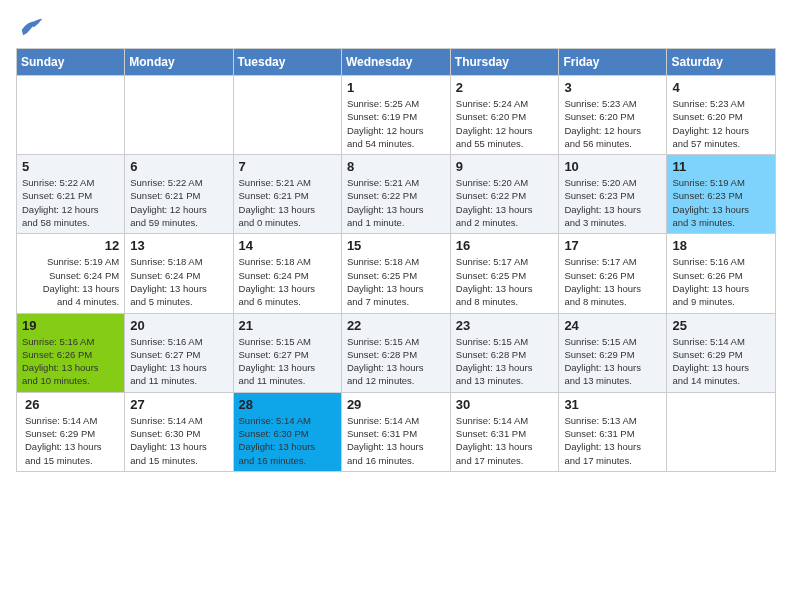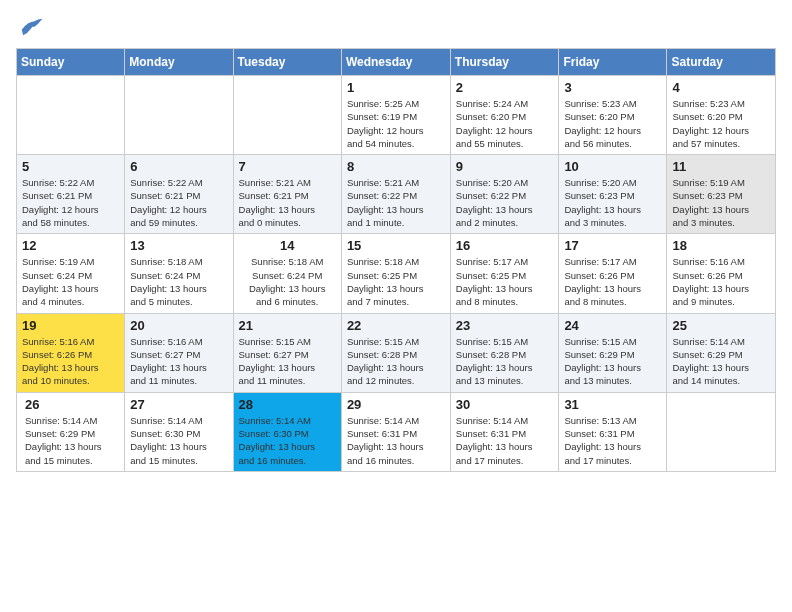--- a/index.html
+++ b/index.html
@@ -163,44 +163,44 @@
 Daylight: 13 hours
 and 2 minutes.</div>
         </td>
         <td style="background: rgb(240, 244, 248);">
           <div class="day-num">10</div>
           <div class="day-detail" style="white-space: pre-line;">Sunrise: 5:20 AM
 Sunset: 6:23 PM
 Daylight: 13 hours
 and 3 minutes.</div>
         </td>
-        <td style="background: #e5e5e5;">
+        <td style="background: #7dd3fc;">
           <div class="day-num">11</div>
           <div class="day-detail" style="white-space: pre-line;">Sunrise: 5:19 AM
 Sunset: 6:23 PM
 Daylight: 13 hours
 and 3 minutes.</div>
         </td>
       </tr>
       <tr>
-        <td style="background: rgb(255, 255, 255);">
+        <td style="background: rgb(255, 255, 255); text-align: right;">
           <div class="day-num">12</div>
           <div class="day-detail" style="white-space: pre-line;">Sunrise: 5:19 AM
 Sunset: 6:24 PM
 Daylight: 13 hours
 and 4 minutes.</div>
         </td>
         <td style="background: rgb(255, 255, 255);">
           <div class="day-num">13</div>
           <div class="day-detail" style="white-space: pre-line;">Sunrise: 5:18 AM
 Sunset: 6:24 PM
 Daylight: 13 hours
 and 5 minutes.</div>
         </td>
-        <td style="background: rgb(255, 255, 255); text-align: center;">
+        <td style="background: rgb(255, 255, 255);">
           <div class="day-num">14</div>
           <div class="day-detail" style="white-space: pre-line;">Sunrise: 5:18 AM
 Sunset: 6:24 PM
 Daylight: 13 hours
 and 6 minutes.</div>
         </td>
         <td style="background: rgb(255, 255, 255);">
           <div class="day-num">15</div>
           <div class="day-detail" style="white-space: pre-line;">Sunrise: 5:18 AM
 Sunset: 6:25 PM
@@ -223,21 +223,21 @@
         </td>
         <td style="background: rgb(255, 255, 255);">
           <div class="day-num">18</div>
           <div class="day-detail" style="white-space: pre-line;">Sunrise: 5:16 AM
 Sunset: 6:26 PM
 Daylight: 13 hours
 and 9 minutes.</div>
         </td>
       </tr>
       <tr>
-        <td style="background: #fde047;">
+        <td style="background: #84cc16;">
           <div class="day-num">19</div>
           <div class="day-detail" style="white-space: pre-line;">Sunrise: 5:16 AM
 Sunset: 6:26 PM
 Daylight: 13 hours
 and 10 minutes.</div>
         </td>
         <td style="background: rgb(240, 244, 248);">
           <div class="day-num">20</div>
           <div class="day-detail" style="white-space: pre-line;">Sunrise: 5:16 AM
 Sunset: 6:27 PM

